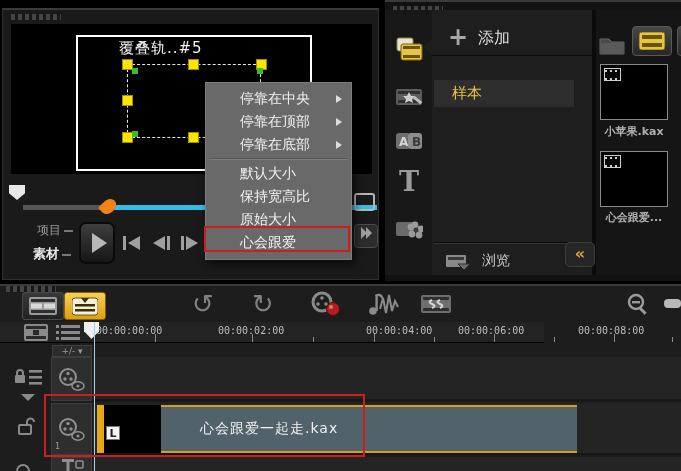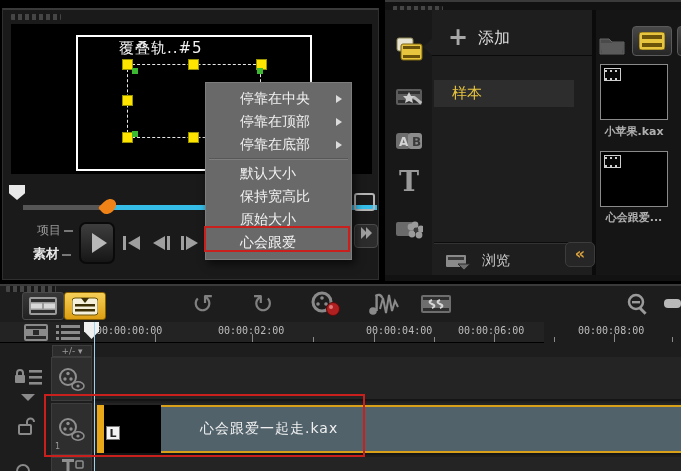--- a/index.html
+++ b/index.html
@@ -82,21 +82,21 @@
   .ruler-pent { left:84px; top:0; width:15px; height:17px; background:#efefef;
     clip-path:polygon(0 0,100% 0,100% 55%,50% 100%,0 55%); }
   .pm-btn { left:52px; top:59px; width:40px; height:12px; background:#2c2c2c; border:1px solid #3e3e3e;
     color:#9a9a9a; font-size:9px; text-align:center; line-height:10px; }
   .track-header { left:51px; width:41px; background:#2e2e2e; border:1px solid #3d3d3d;
     display:flex; align-items:center; justify-content:center; }
   .lane { left:93px; width:588px; background:#242424; border-bottom:2px solid #151515; }
   .playhead-line { left:94px; top:36px; width:1px; height:151px; background:#9fd4e8; z-index:5; }
   .clip-edge { left:97px; top:119px; width:7px; height:48px; background:#e8a818; z-index:4; }
   .clip-thumb { left:104px; top:119px; width:57px; height:48px; background:#000; z-index:4; }
-  .clip-body { left:161px; top:119px; width:520px; height:48px; background:#51626b;
+  .clip-body { left:161px; top:119px; width:416px; height:48px; background:#51626b;
     border-top:2px solid #d8a018; border-bottom:2px solid #d8a018; z-index:4;text-align:center; }
   .clip-name { left:39px; top:13px; color:#f0f0f0; font-size:14px; letter-spacing:1px; }
   .clip-flag { left:106px; top:140px; width:14px; height:14px; background:#f4f4f4; border:1px solid #777;
     color:#222; font-size:11px; font-weight:bold; text-align:center; line-height:13px; z-index:6; }
   .chev-down { width:0; height:0; border-left:7px solid transparent; border-right:7px solid transparent; border-top:7px solid #8a8a8a; }
   .track-num { position:absolute; left:3px; bottom:3px; color:#9a9a9a; font-size:8px; }
 </style>
 </head>
 <body>
 

